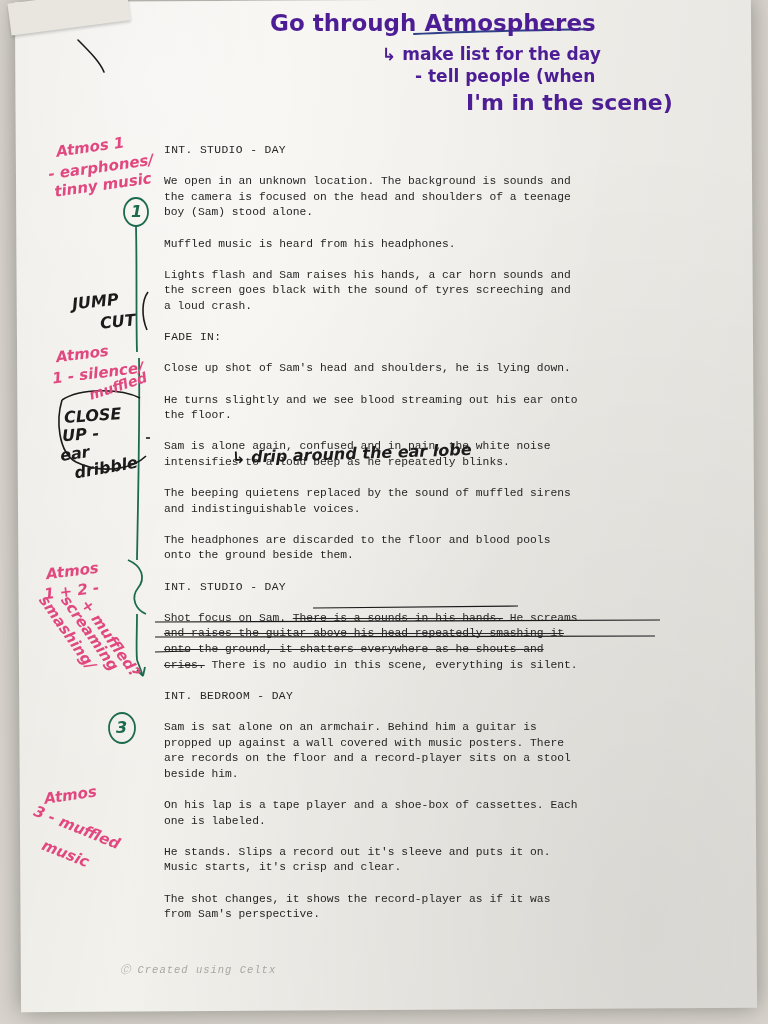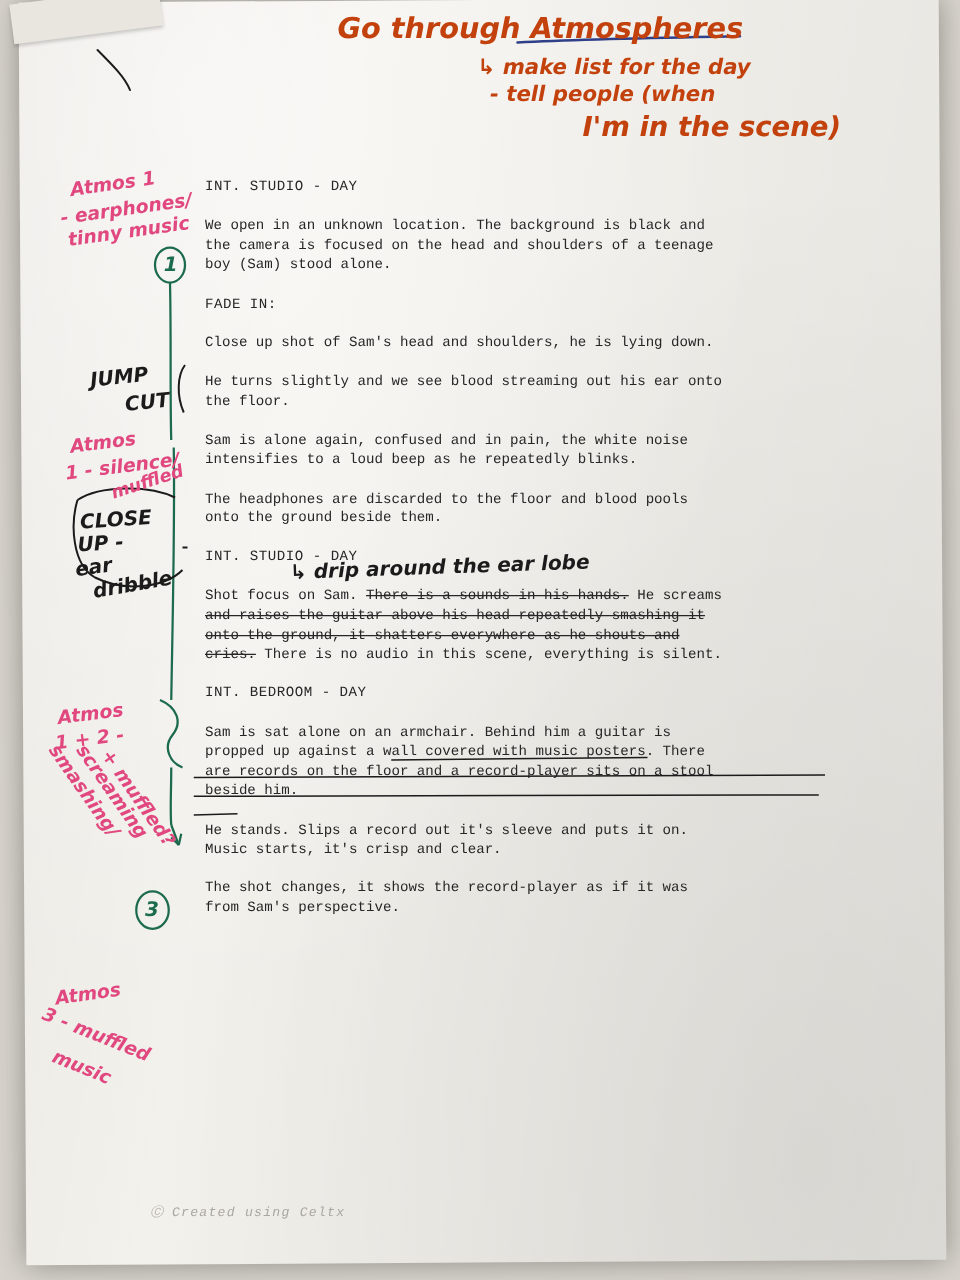--- a/index.html
+++ b/index.html
@@ -76,22 +76,21 @@
   .footer .mark { color: #b9b7b1; margin-right: 6px; }
 
   
   .hand {
     position: absolute;
     font-family: "DejaVu Sans", sans-serif;
     white-space: pre;
     pointer-events: none;
   }
   .hw-blue {
-    color: #c2410c;
-    font-style: italic;
+    color: #4c1d95;
     font-weight: 600;
   }
   .hw-pink {
     color: #e0487f;
     font-style: italic;
     font-weight: 600;
   }
   .hw-green {
     color: #1d6b4f;
     font-style: italic;
@@ -115,41 +114,49 @@
 <body>
 
 <div id="page">
 
   <div id="paper">
     <div class="torn-top"></div>
   </div>
 
   <div id="script">
     <div class="blk sceneheading">INT. STUDIO - DAY</div>
-    <div class="blk">We open in an unknown location. The background is black and
+    <div class="blk">We open in an unknown location. The background is sounds and
 the camera is focused on the head and shoulders of a teenage
 boy (Sam) stood alone.</div>
+    <div class="blk">Muffled music is heard from his headphones.</div>
+    <div class="blk">Lights flash and Sam raises his hands, a car horn sounds and
+the screen goes black with the sound of tyres screeching and
+a loud crash.</div>
     <div class="blk sceneheading">FADE IN:</div>
     <div class="blk">Close up shot of Sam's head and shoulders, he is lying down.</div>
     <div class="blk">He turns slightly and we see blood streaming out his ear onto
 the floor.</div>
     <div class="blk">Sam is alone again, confused and in pain, the white noise
 intensifies to a loud beep as he repeatedly blinks.</div>
+    <div class="blk">The beeping quietens replaced by the sound of muffled sirens
+and indistinguishable voices.</div>
     <div class="blk">The headphones are discarded to the floor and blood pools
 onto the ground beside them.</div>
     <div class="blk sceneheading">INT. STUDIO - DAY</div>
     <div class="blk"><span>Shot focus on Sam. </span><span class="strike">There is a sounds in his hands.</span><span> He screams</span>
 <span class="strike">and raises the guitar above his head repeatedly smashing it
 onto the ground, it shatters everywhere as he shouts and
 cries.</span><span> There is no audio in this scene, everything is silent.</span></div>
     <div class="blk sceneheading">INT. BEDROOM - DAY</div>
     <div class="blk">Sam is sat alone on an armchair. Behind him a guitar is
 propped up against a wall covered with music posters. There
 are records on the floor and a record-player sits on a stool
 beside him.</div>
+    <div class="blk">On his lap is a tape player and a shoe-box of cassettes. Each
+one is labeled.</div>
     <div class="blk">He stands. Slips a record out it's sleeve and puts it on.
 Music starts, it's crisp and clear.</div>
     <div class="blk">The shot changes, it shows the record-player as if it was
 from Sam's perspective.</div>
   </div>
 
   <div class="footer">
     <span class="mark">Ⓒ</span><span>Created using Celtx</span>
   </div>
 
@@ -180,21 +187,21 @@
     <ellipse cx="122" cy="728" rx="13" ry="15" stroke="#1d6b4f" stroke-width="1.8" fill="none"></ellipse>
 
     <path d="M313 608 L518 606" stroke="#1b1b1b" stroke-width="1.2" fill="none"></path>
     <path d="M155 622 L660 620" stroke="#1b1b1b" stroke-width="1.2" fill="none"></path>
     <path d="M155 637 L655 636" stroke="#1b1b1b" stroke-width="1.2" fill="none"></path>
     <path d="M155 652 L190 651" stroke="#1b1b1b" stroke-width="1.2" fill="none"></path>
   </svg>
 
   <div class="hand hw-blue" style="left:270px; top:10px; font-size:23px;">Go through Atmospheres</div>
   <div class="hand hw-blue" style="left:382px; top:44px; font-size:17px;">↳ make list for the day</div>
-  <div class="hand hw-blue" style="left:392px; top:66px; font-size:17px;">- tell people (when</div>
+  <div class="hand hw-blue" style="left:415px; top:66px; font-size:17px;">- tell people (when</div>
   <div class="hand hw-blue" style="left:466px; top:90px; font-size:22px;">I'm in the scene)</div>
 
   <div class="hand hw-pink" style="left:56px; top:138px; font-size:15px; transform:rotate(-8deg);">Atmos 1</div>
   <div class="hand hw-pink" style="left:48px; top:158px; font-size:15px; transform:rotate(-8deg);">- earphones/</div>
   <div class="hand hw-pink" style="left:54px; top:176px; font-size:15px; transform:rotate(-8deg);">tinny music</div>
 
   <div class="hand hw-green" style="left:131px; top:202px; font-size:16px;">1</div>
 
   <div class="hand hw-black" style="left:72px; top:292px; font-size:16px; transform:rotate(-6deg);">JUMP</div>
   <div class="hand hw-black" style="left:100px; top:312px; font-size:16px; transform:rotate(-6deg);">CUT</div>

